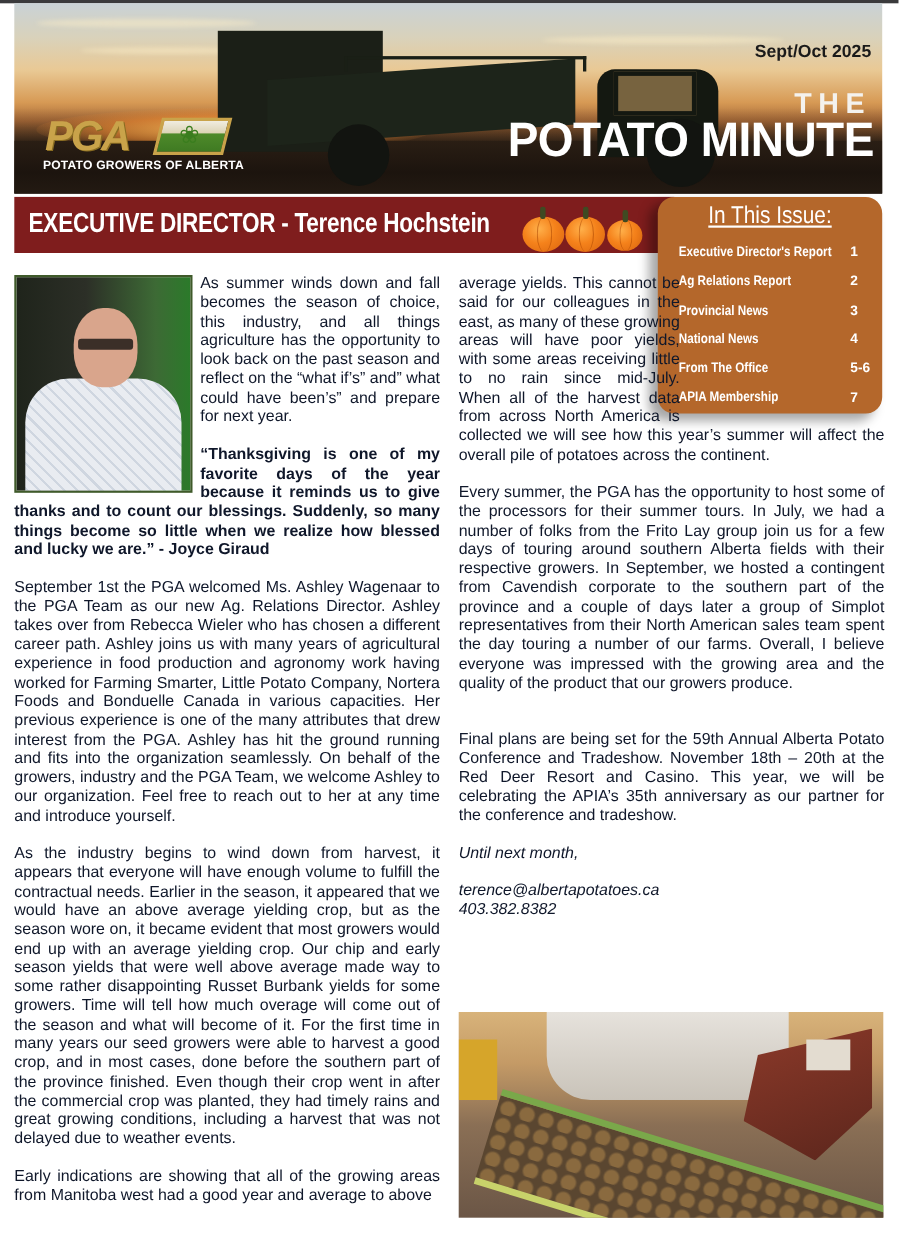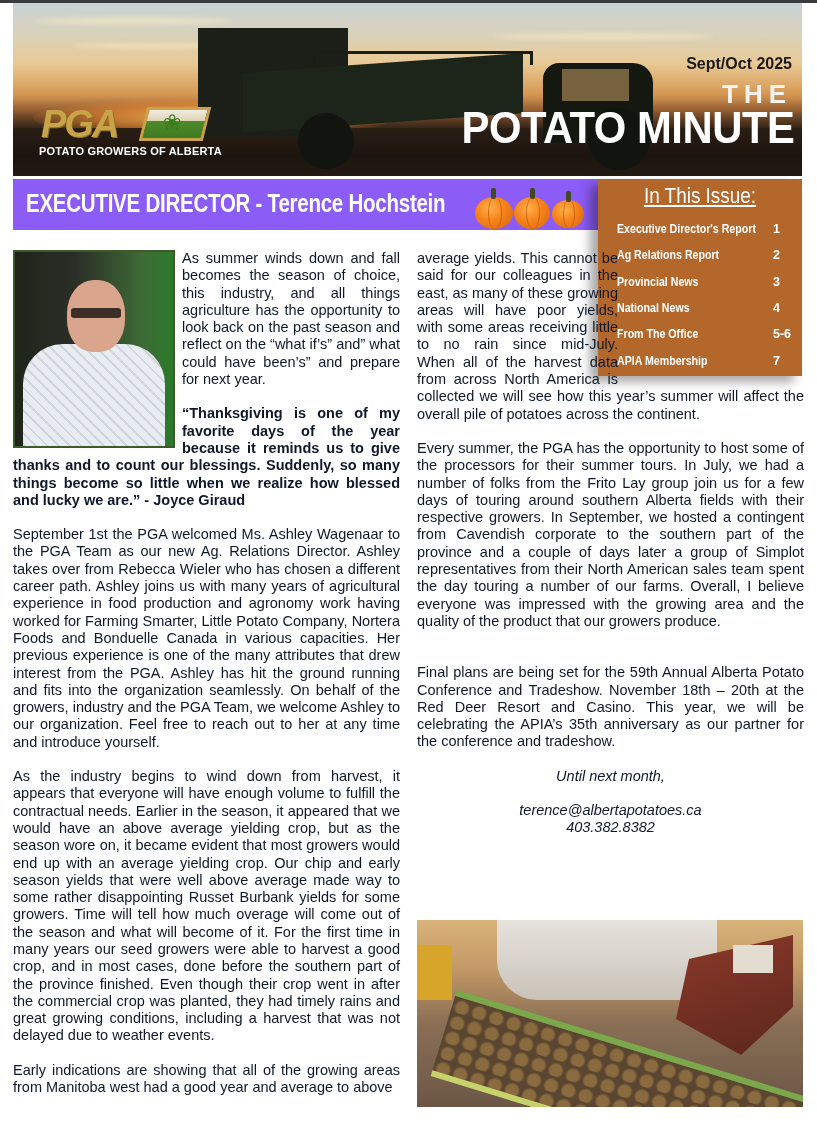--- a/index.html
+++ b/index.html
@@ -20,43 +20,43 @@
     background: radial-gradient(ellipse at center, rgba(255,190,90,0.95) 0%, rgba(240,140,50,0.6) 45%, rgba(200,100,40,0) 75%); }
   .banner .ground { position: absolute; left: 0; right: 0; bottom: 0; height: 48px;
     background: linear-gradient(180deg, #2a1e14 0%, #1c140e 60%, #231a12 100%); }
   .harvester { position: absolute; left: 185px; top: 25px; width: 150px; height: 110px; background: #1b1f17; }
   .harvester-arm { position: absolute; left: 230px; top: 60px; width: 280px; height: 60px; background: #1d241a; transform: skewY(-4deg); }
   .harvester-arm2 { position: absolute; left: 300px; top: 48px; width: 220px; height: 14px; border-top: 3px solid #1a1f16; border-left: 3px solid #1a1f16; border-right: 3px solid #1a1f16; }
   .wheel { position: absolute; border-radius: 50%; background: #121410; }
   .tractor { position: absolute; left: 530px; top: 60px; width: 110px; height: 80px; background: #141811; border-radius: 16px 20px 6px 6px; }
   .tractor-cab { position: absolute; left: 545px; top: 62px; width: 75px; height: 40px; background: rgba(240,190,120,0.45); border: 4px solid #141811; }
 
-  .issue-date { position: absolute; right: 10px; top: 52px; font-size: 16px; font-weight: bold; color: #1a1a1a; }
+  .issue-date { position: absolute; right: 10px; top: 36px; font-size: 16px; font-weight: bold; color: #1a1a1a; }
   .title-the { position: absolute; right: 10px; top: 76px; font-size: 26px; font-weight: bold; letter-spacing: 6px; color: #f4f2ee; }
   .title-main { position: absolute; right: 8px; top: 100px; font-size: 44px; font-weight: bold; color: #ffffff; letter-spacing: -0.5px; transform: scaleX(0.95); transform-origin: right; }
 
   .logo { position: absolute; left: 26px; top: 100px; width: 170px; height: 60px; }
   .logo-letters { position: absolute; left: 2px; top: 0px; font-size: 38px; font-weight: bold; font-style: italic; color: #c9a34a; letter-spacing: -2px;
     text-shadow: 1px 1px 0 #8a6d22; }
   .logo-emblem { position: absolute; left: 104px; top: 4px; width: 64px; height: 34px; background: linear-gradient(180deg,#f0ece0 0%, #dcd3b4 40%, #4e8a2a 41%, #3f7a22 100%); border: 3px solid #c9a34a; transform: skewX(-14deg); }
   .logo-leaf { position: absolute; left: 124px; top: 7px; font-size: 22px; color: #3a7d1e; }
   .logo-caption { position: absolute; left: 0; top: 42px; font-size: 11px; font-weight: bold; color: #fff; white-space: nowrap; letter-spacing: 0.2px; }
 
   
-  .section-header { position: absolute; left: 13px; top: 179px; width: 600px; height: 51px; background: #8b5cf6; }
+  .section-header { position: absolute; left: 13px; top: 179px; width: 600px; height: 51px; background: #7f1d1d; }
   .section-title { position: absolute; left: 13px; top: 10px; font-size: 25px; font-weight: bold; color: #ffffff;
     font-family: "Liberation Sans", sans-serif; transform: scaleX(0.82); transform-origin: left; white-space: nowrap; letter-spacing: -0.3px; }
   .pumpkin { position: absolute; top: 18px; width: 38px; height: 32px; border-radius: 50%;
     background: radial-gradient(ellipse at 40% 35%, #ffb04a 0%, #f5821b 45%, #d9640e 100%); }
   .pumpkin::before { content: ""; position: absolute; left: 33%; top: 0; width: 34%; height: 100%; border-left: 1px solid rgba(170,70,0,0.55); border-right: 1px solid rgba(170,70,0,0.55); border-radius: 50%; }
   .pumpkin .stem { position: absolute; left: 16px; top: -9px; width: 5px; height: 11px; background: #3f4a22; border-radius: 2px; }
 
   
   .toc { position: absolute; left: 598px; top: 179px; width: 204px; height: 197px; background: #b4672b;
-    box-shadow: -8px 6px 10px rgba(0,0,0,0.35); }
+    box-shadow: -8px 6px 10px rgba(0,0,0,0.35); border-radius: 15px; }
   .toc-title { position: absolute; left: 0; right: 0; top: 4px; text-align: center; font-size: 22px; color: #fff; text-decoration: underline;
     transform: scaleX(0.86); letter-spacing: 0px; }
   .toc-list { position: absolute; left: 7px; top: 37px; width: 190px; list-style: none; }
   .toc-item { height: 26.3px; display: flex; align-items: center; font-size: 12.5px; font-weight: bold; color: #fff; white-space: nowrap; margin-left: 12px; }
   .toc-item .toc-label { display: inline-block; width: 156px; transform: scaleX(0.85); transform-origin: left; }
   .toc-item .toc-page { display: inline-block; }
 
   
   .body-text { font-size: 14.5px; line-height: 17.3px; text-align: justify; color: #0f172a; }
   .col-left { position: absolute; left: 13px; top: 250px; width: 387px; }
@@ -64,21 +64,21 @@
     background: linear-gradient(90deg, #1f241b 0%, #2c2f27 40%, #3d6a35 80%, #2b7a2a 100%); position: relative; overflow: hidden; }
   .photo .head { position: absolute; left: 52px; top: 28px; width: 58px; height: 72px; border-radius: 46% 46% 44% 44%; background: #d9a58c; }
   .photo .glasses { position: absolute; left: 56px; top: 56px; width: 50px; height: 10px; background: #3b2f28; border-radius: 3px; }
   .photo .shirt { position: absolute; left: 8px; top: 92px; width: 142px; height: 110px; border-radius: 40px 40px 0 0;
     background: repeating-linear-gradient(45deg, #e9ecf1 0 6px, #cfd6e0 6px 8px); }
   .p-gap { height: 17px; }
   .quote { font-weight: bold; }
 
   .col-right { position: absolute; left: 417px; top: 250px; width: 387px; }
   .toc-spacer { float: right; width: 186px; height: 134px; }
-  .contact { font-style: italic; text-align: center; }
+  .contact { font-style: italic; text-align: left; }
 
   .conveyor-photo { position: absolute; left: 417px; top: 920px; width: 386px; height: 187px; overflow: hidden;
     background: linear-gradient(180deg, #d8b37a 0%, #c49a66 25%, #8a6f55 55%, #6b5646 100%); }
   .conveyor-photo .tarp { position: absolute; left: 80px; top: 0; width: 220px; height: 80px; background: linear-gradient(180deg,#e6e2dc,#c9c3b9); border-radius: 0 0 20px 40px; }
   .conveyor-photo .belt { position: absolute; left: 40px; top: 70px; width: 460px; height: 90px; transform: rotate(17deg); transform-origin: left top;
     background: radial-gradient(circle at 10px 10px, #8a6a3f 6px, #5a4630 8px) 0 0/18px 16px; border-top: 6px solid #7aa84a; border-bottom: 6px solid #c8d26a; }
   .conveyor-photo .machine { position: absolute; right: 10px; top: 15px; width: 130px; height: 120px; background: linear-gradient(160deg,#8d3a2a,#5c261c); clip-path: polygon(20% 20%, 100% 0, 100% 60%, 60% 100%, 10% 70%); }
   .conveyor-photo .box { position: absolute; right: 30px; top: 25px; width: 40px; height: 28px; background: #e3dcd0; }
   .conveyor-photo .loader { position: absolute; left: 0; top: 25px; width: 35px; height: 55px; background: #d6a52a; }
 </style>

